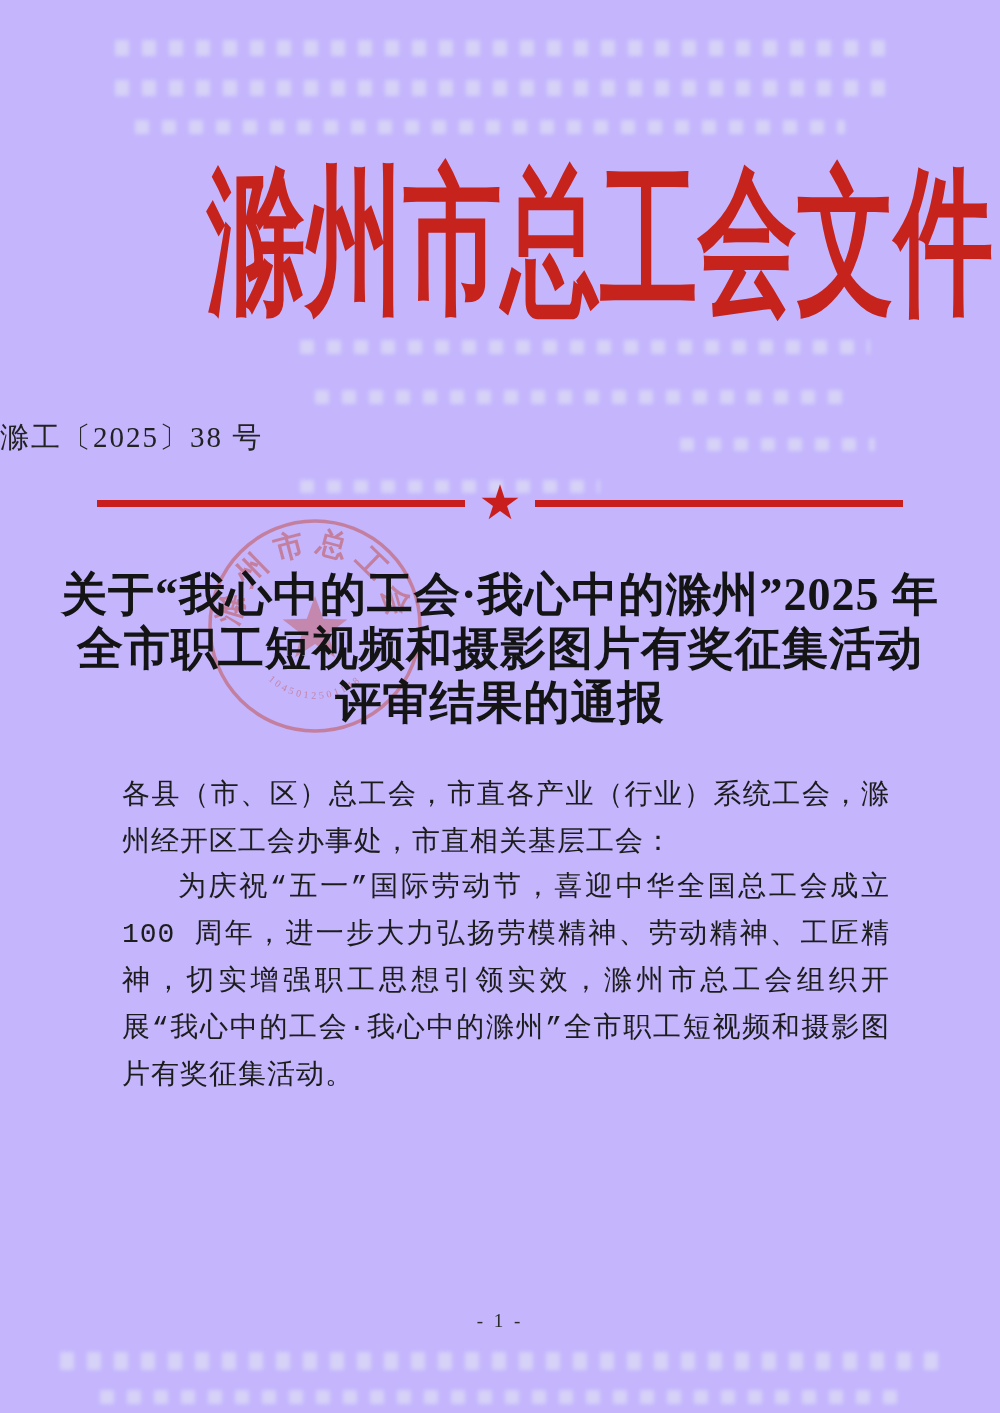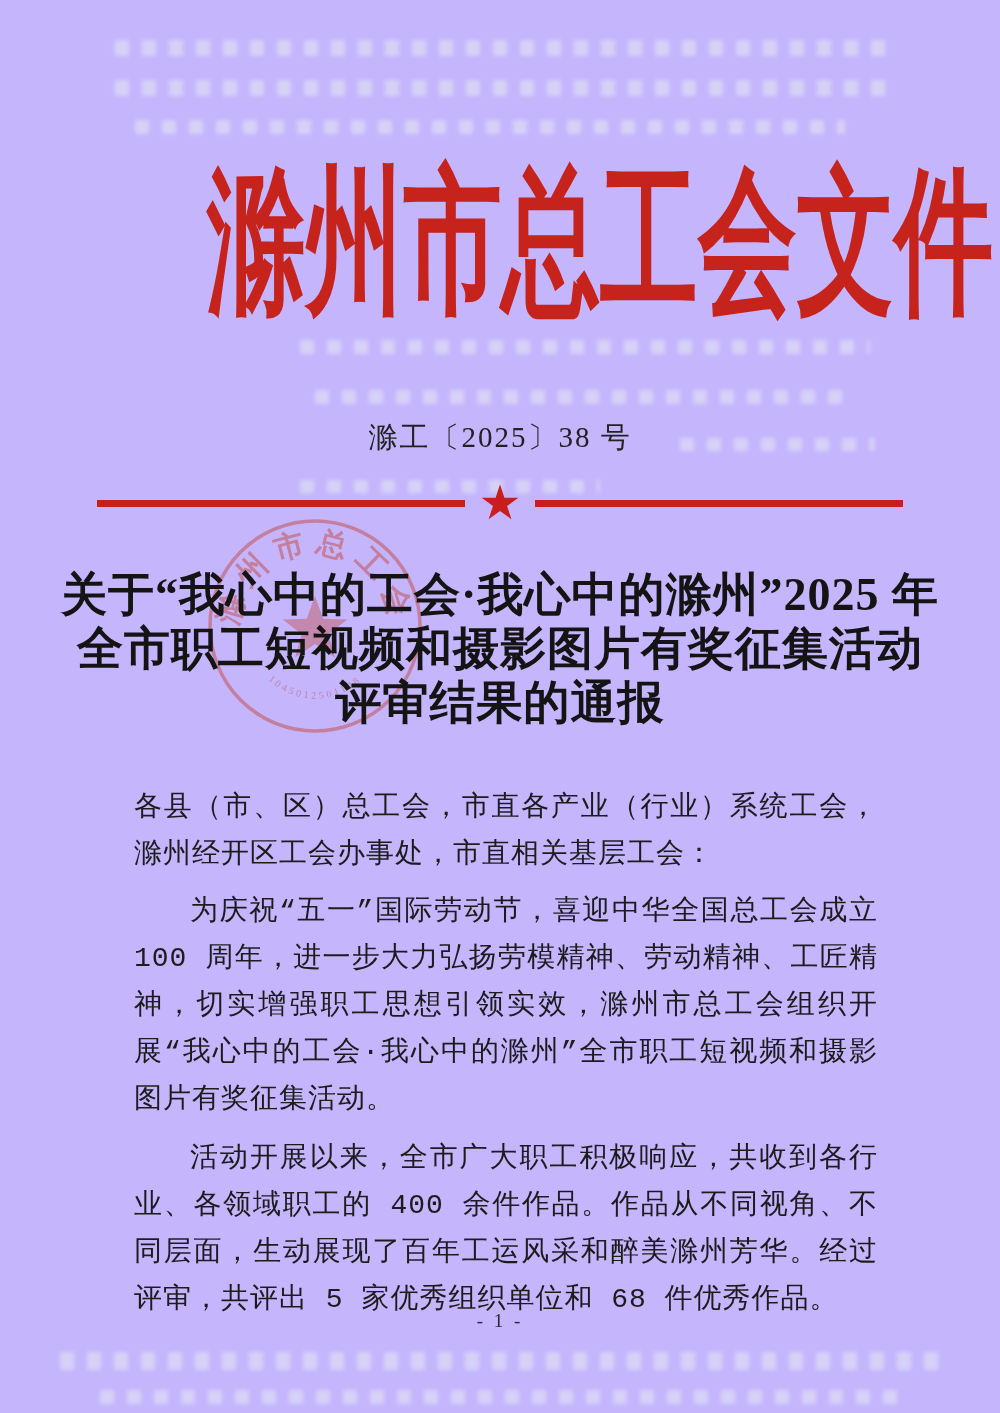--- a/index.html
+++ b/index.html
@@ -41,21 +41,20 @@
     transform: scale(0.655, 1.06);
     transform-origin: center top;
     letter-spacing: 0;
   }
 
   .doc-number {
     position: absolute;
     top: 418px;
     left: 0;
     width: 1000px;
-    text-align: center;
     font-size: 29px;
     letter-spacing: 2px;
     color: #222;
     z-index: 3;
   }
 
   
   .red-rule {
     position: absolute;
     top: 480px;
@@ -108,21 +107,21 @@
     left: 122px;
     width: 768px;
     font-size: 28px;
     line-height: 47px;
     letter-spacing: 1px;
     text-align: justify;
     text-justify: inter-ideograph;
     color: #1c1c1c;
     z-index: 3;
   }
-  .body-text p { margin: 12px; }
+  .body-text p { margin: 0; }
   .body-text p.indent { text-indent: 2em; font-family: Liberation Mono, monospace; }
 
   .page-number {
     position: absolute;
     top: 1310px;
     left: 0;
     width: 1000px;
     text-align: center;
     font-size: 19px;
     letter-spacing: 3px;
@@ -174,18 +173,17 @@
 
   <div class="doc-title">
     <div>关于“我心中的工会·我心中的滁州”2025 年</div>
     <div>全市职工短视频和摄影图片有奖征集活动</div>
     <div>评审结果的通报</div>
   </div>
 
   <div class="body-text">
     <p>各县（市、区）总工会，市直各产业（行业）系统工会，滁州经开区工会办事处，市直相关基层工会：</p>
     <p class="indent">为庆祝“五一”国际劳动节，喜迎中华全国总工会成立 100 周年，进一步大力弘扬劳模精神、劳动精神、工匠精神，切实增强职工思想引领实效，滁州市总工会组织开展“我心中的工会·我心中的滁州”全市职工短视频和摄影图片有奖征集活动。</p>
-    <p class="indent">活动开展以来，全市广大职工积极响应，共收到各行业、各领域职工的 400 余件作品。作品从不同视角、不同层面，生动展现了百年工运风采和醉美滁州芳华。经过评审，共评出 5 家优秀组织单位和 68 件优秀作品。</p>
   </div>
 
   <div class="page-number">- 1 -</div>
 
 </div>
 
 </body></html>

